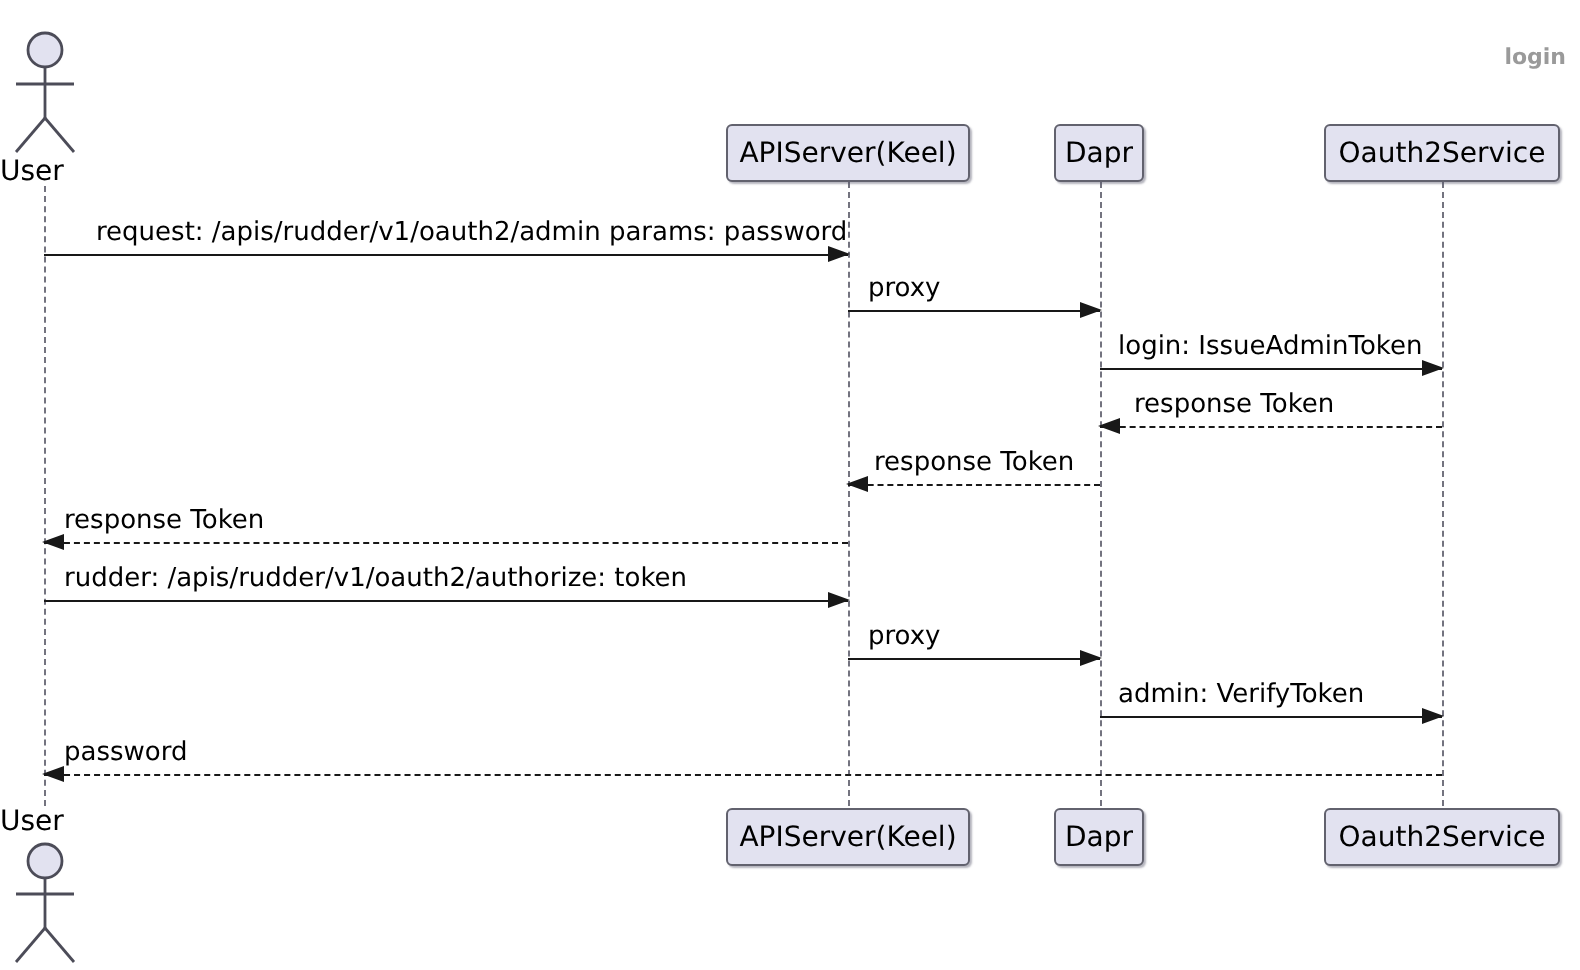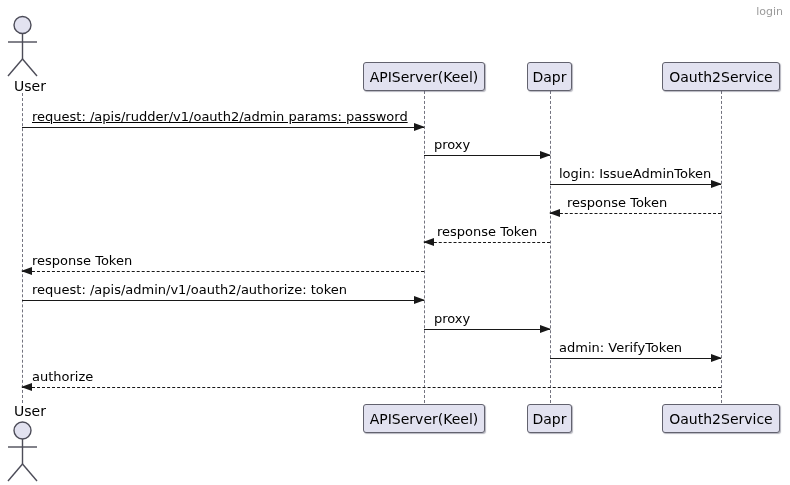--- a/index.html
+++ b/index.html
@@ -10,24 +10,25 @@
   }
   .canvas {
     position: relative;
     width: 790px;
     height: 485px;
     background: #ffffff;
     overflow: hidden;
   }
   .diagram-title {
     position: absolute;
-    top: 5px;
+    top: 22px;
     right: 7px;
     font-size: 11px;
     color: #9a9a9a;
+    font-weight: bold;
   }
   .lifeline {
     position: absolute;
     width: 0;
     border-left: 1px dashed #73737f;
   }
   .participant {
     position: absolute;
     height: 29px;
     background: #E2E2F0;
@@ -37,21 +38,21 @@
     display: flex;
     align-items: center;
     justify-content: center;
     font-size: 14px;
     color: #000000;
     white-space: nowrap;
   }
   .actor-label {
     position: absolute;
     width: 46px;
-    text-align: right;
+    text-align: left;
     font-size: 14px;
     color: #000000;
   }
   .msg {
     position: absolute;
     height: 0;
   }
   .msg .line {
     position: absolute;
     left: 0; right: 0; top: 0;
@@ -122,21 +123,21 @@
   <div class="participant" style="left:527px; top:62px; width:45px;">Dapr</div>
   <div class="participant" style="left:662px; top:62px; width:118px;">Oauth2Service</div>
 
   <div class="participant" style="left:363px; top:404px; width:122px;">APIServer(Keel)</div>
   <div class="participant" style="left:527px; top:404px; width:45px;">Dapr</div>
   <div class="participant" style="left:662px; top:404px; width:118px;">Oauth2Service</div>
 
   <div class="msg solid" style="left:22px; top:127px; width:402px;">
     <div class="line"></div>
     <div class="arrowhead right"></div>
-    <div class="label" style="left:10px;text-decoration:underline;">request: /apis/rudder/v1/oauth2/admin params: password</div>
+    <div class="label" style="left:26px;">request: /apis/rudder/v1/oauth2/admin params: password</div>
   </div>
 
   <div class="msg solid" style="left:424px; top:155px; width:126px;">
     <div class="line"></div>
     <div class="arrowhead right"></div>
     <div class="label" style="left:10px;">proxy</div>
   </div>
 
   <div class="msg solid" style="left:550px; top:184px; width:171px;">
     <div class="line"></div>
@@ -158,34 +159,34 @@
 
   <div class="msg dashed" style="left:22px; top:271px; width:402px;">
     <div class="line"></div>
     <div class="arrowhead left"></div>
     <div class="label" style="left:10px;">response Token</div>
   </div>
 
   <div class="msg solid" style="left:22px; top:300px; width:402px;">
     <div class="line"></div>
     <div class="arrowhead right"></div>
-    <div class="label" style="left:10px;">request: /apis/admin/v1/oauth2/authorize: token</div>
+    <div class="label" style="left:10px;">rudder: /apis/rudder/v1/oauth2/authorize: token</div>
   </div>
 
   <div class="msg solid" style="left:424px; top:329px; width:126px;">
     <div class="line"></div>
     <div class="arrowhead right"></div>
     <div class="label" style="left:10px;">proxy</div>
   </div>
 
   <div class="msg solid" style="left:550px; top:358px; width:171px;">
     <div class="line"></div>
     <div class="arrowhead right"></div>
     <div class="label" style="left:9px;">admin: VerifyToken</div>
   </div>
 
   <div class="msg dashed" style="left:22px; top:387px; width:699px;">
     <div class="line"></div>
     <div class="arrowhead left"></div>
-    <div class="label" style="left:10px;">authorize</div>
+    <div class="label" style="left:10px;">password</div>
   </div>
 
 </div>
 
 </body></html>

